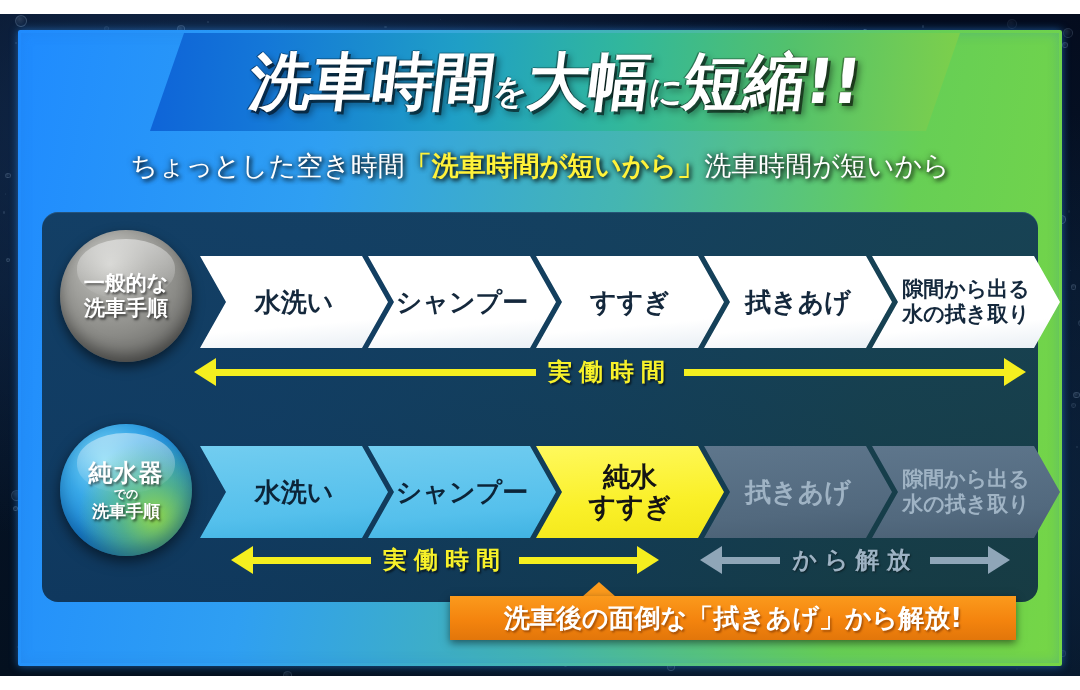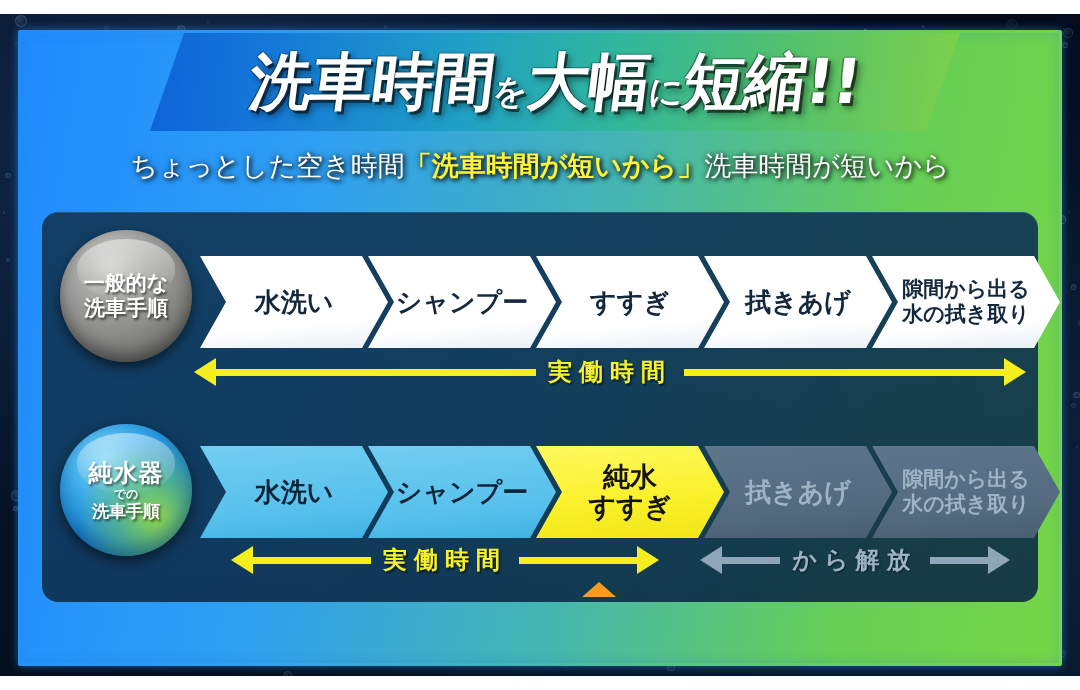--- a/index.html
+++ b/index.html
@@ -787,14 +787,17 @@
         <span class="head-left gray"></span>
       </div>
       <span class="arrow-label gray">から解放</span>
       <div class="arrow-line gray" style="width:58px;margin-right:24px;">
         <span class="head-right gray"></span>
       </div>
     </div>
   </div>
 
   <div class="callout-notch"></div>
+  <div class="callout">
+    <span class="callout-text">洗車後の面倒な「拭きあげ」から解放!</span>
+  </div>
 
 </div>
 
 </body></html>

